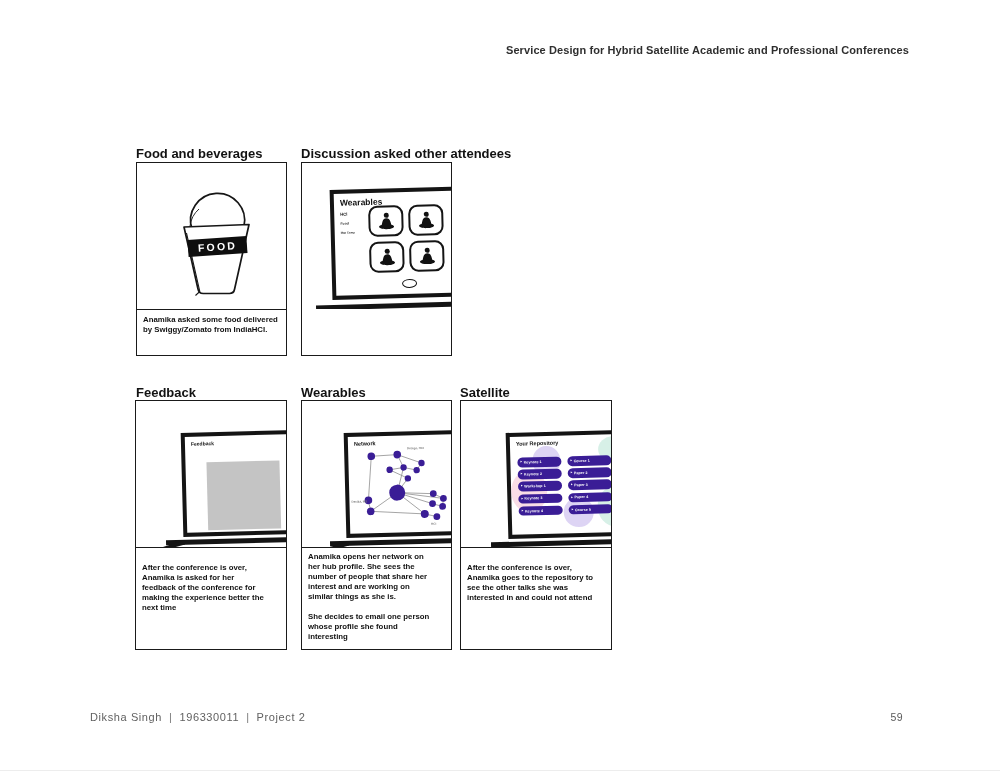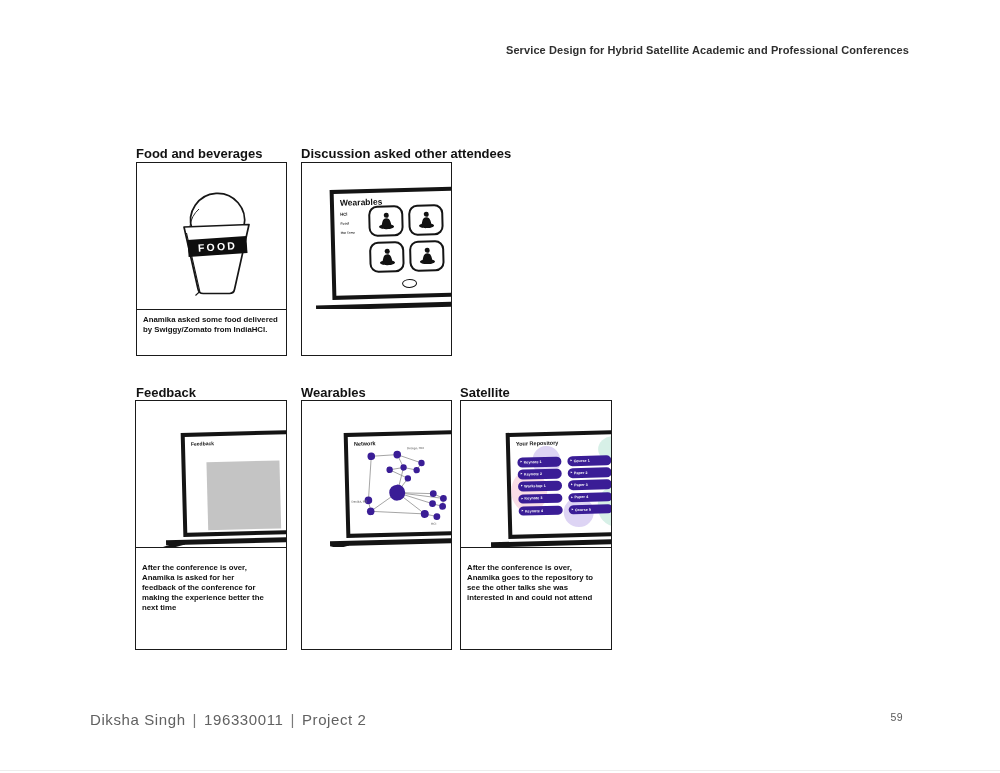--- a/index.html
+++ b/index.html
@@ -82,21 +82,21 @@
   }
   .pill {
     height:9.6px; border-radius:5px; background:#3A1D96; color:#fff;
     display:flex; align-items:center; padding-left:3px; gap:1.5px;
   }
   .pill-icon { font-size:3.4px; line-height:1; }
   .pill-label { font-size:3.6px; font-weight:700; letter-spacing:0.1px; }
 
   
   .footer {
-    position:absolute; left:90px; top:711px; font-size:15px; color:#616161;
+    position:absolute; left:90px; top:711px; font-size:11px; color:#616161;
     letter-spacing:0.6px;
   }
   .footer .sep { margin:0 7px; color:#7a7a7a; }
   .page-number { position:absolute; top:711px; right:97px; font-size:10.5px; color:#5a5a5a; letter-spacing:0.4px; }
 </style>
 </head>
 <body>
 
 <div class="page">
 
@@ -236,20 +236,29 @@
             </g>
             <text class="net-label" x="58" y="14">Design, HCI</text>
             <text class="net-label" x="1" y="66">Devika, MS</text>
             <text class="net-label" x="80" y="90">HCI</text>
           </svg>
         </div>
       </div>
       <div class="laptop-base" style="left:28px; top:138px; width:178px;"></div>
       <div class="laptop-foot" style="left:20px; top:140px; width:27px; height:11px;"></div>
     </div>
+    <div class="panel-caption cap-pad-sm">Anamika opens her network on
+her hub profile. She sees the
+number of people that share her
+interest and are working on
+similar things as she is.
+
+She decides to email one person
+whose profile she found
+interesting</div>
   </div>
 
   <div class="panel-title" style="left:460px; top:385px;">Satellite</div>
   <div class="panel" style="left:460px; top:400px; width:152px; height:250px;">
     <div class="panel-image">
       <div class="laptop-screen" style="left:46px; top:30px; width:150px; height:106px;">
         <div class="screen-inner">
           <div class="blob" style="left:22px; top:10px; width:28px; height:30px; background:#CFC2F0;"></div>
           <div class="blob" style="left:88px; top:2px; width:30px; height:26px; background:#C6EADD;"></div>
           <div class="blob" style="left:0px; top:34px; width:36px; height:42px; background:#F7CEDC;"></div>

